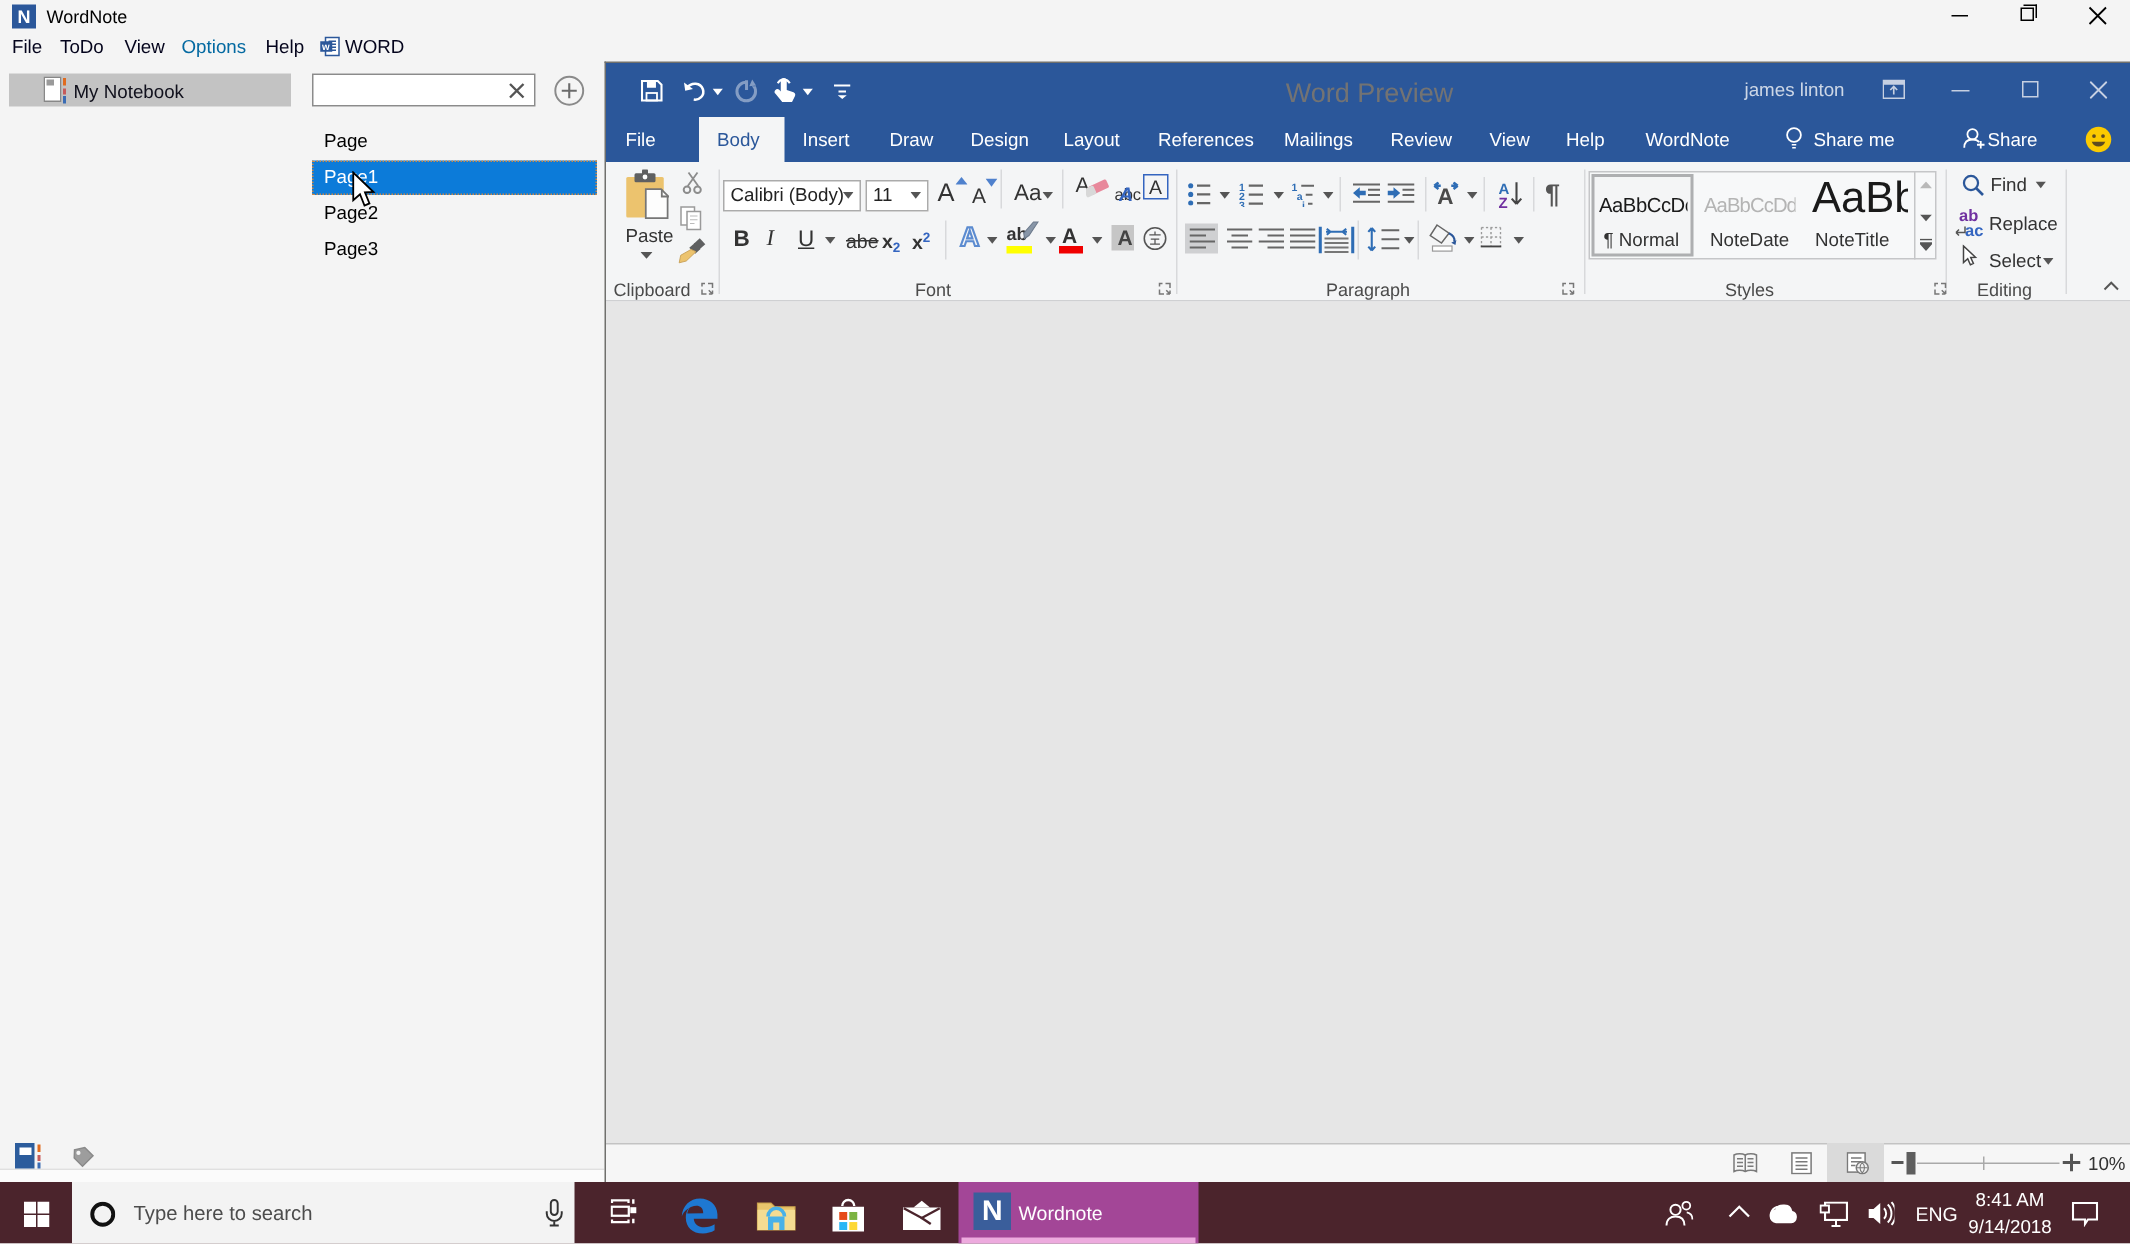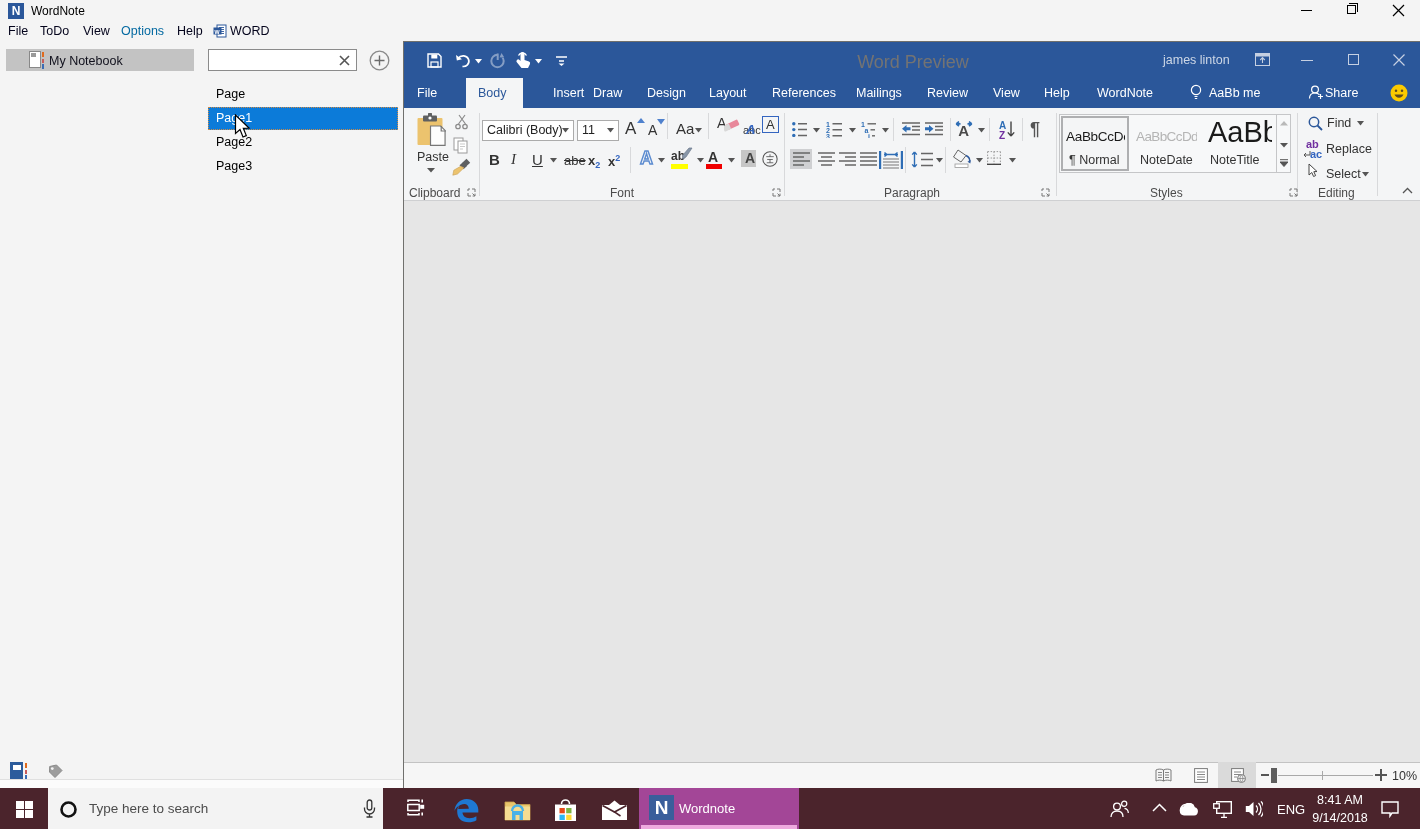--- a/index.html
+++ b/index.html
@@ -120,31 +120,31 @@
 <div class="abs" style="left:1301px;top:60px;width:12px;height:1.4px;background:#c6d0e2;"></div>
 <div class="abs" style="left:1348px;top:54px;width:11px;height:11px;border:1px solid #c6d0e2;"></div>
 <svg class="abs" style="left:1393px;top:54px;" width="12" height="12">
     <path d="M0.5 0.5 L11.5 11.5 M11.5 0.5 L0.5 11.5" stroke="#c6d0e2" stroke-width="1.2"></path>
   </svg>
 
 <div class="abs" style="left:466px;top:78px;width:57px;height:30px;background:#f4f5f6;"></div>
 <div class="abs" style="left:404px;top:78px;width:1016px;height:30px;font-size:12.5px;color:#fff;">
   <span class="abs" style="left:13px;top:8px;">File</span>
   <span class="abs" style="left:74px;top:8px;color:#2b579a;">Body</span>
-  <span class="abs" style="left:149px;top:8px;">Insert</span>
+  <span class="abs" style="left:131px;top:8px;">Insert</span>
   <span class="abs" style="left:189px;top:8px;">Draw</span>
   <span class="abs" style="left:243px;top:8px;">Design</span>
   <span class="abs" style="left:305px;top:8px;">Layout</span>
   <span class="abs" style="left:368px;top:8px;">References</span>
   <span class="abs" style="left:452px;top:8px;">Mailings</span>
   <span class="abs" style="left:523px;top:8px;">Review</span>
   <span class="abs" style="left:589px;top:8px;">View</span>
   <span class="abs" style="left:640px;top:8px;">Help</span>
   <span class="abs" style="left:693px;top:8px;">WordNote</span>
-  <span class="abs" style="left:805px;top:8px;">AaBb me</span>
+  <span class="abs" style="left:805px;top:8px;">Share me</span>
   <span class="abs" style="left:921px;top:8px;">Share</span>
 </div>
 <svg class="abs" style="left:1190px;top:84px;" width="12" height="18" viewBox="0 0 12 18">
   <circle cx="6" cy="6" r="4.6" fill="none" stroke="#fff" stroke-width="1.2"></circle>
   <path d="M4.5 12.5 H7.5 M4.8 14.5 H7.2" stroke="#fff" stroke-width="1.1"></path>
 </svg>
 <svg class="abs" style="left:1308px;top:85px;" width="16" height="15" viewBox="0 0 16 15">
   <circle cx="7" cy="4.5" r="3.4" fill="none" stroke="#fff" stroke-width="1.2"></circle>
   <path d="M1.5 13.5 C1.5 9.5 4 8 7 8 C9 8 10.5 8.6 11.5 9.8" fill="none" stroke="#fff" stroke-width="1.2"></path>
   <path d="M12.5 9 V14 M10 11.5 H15" stroke="#fff" stroke-width="1.2"></path>

